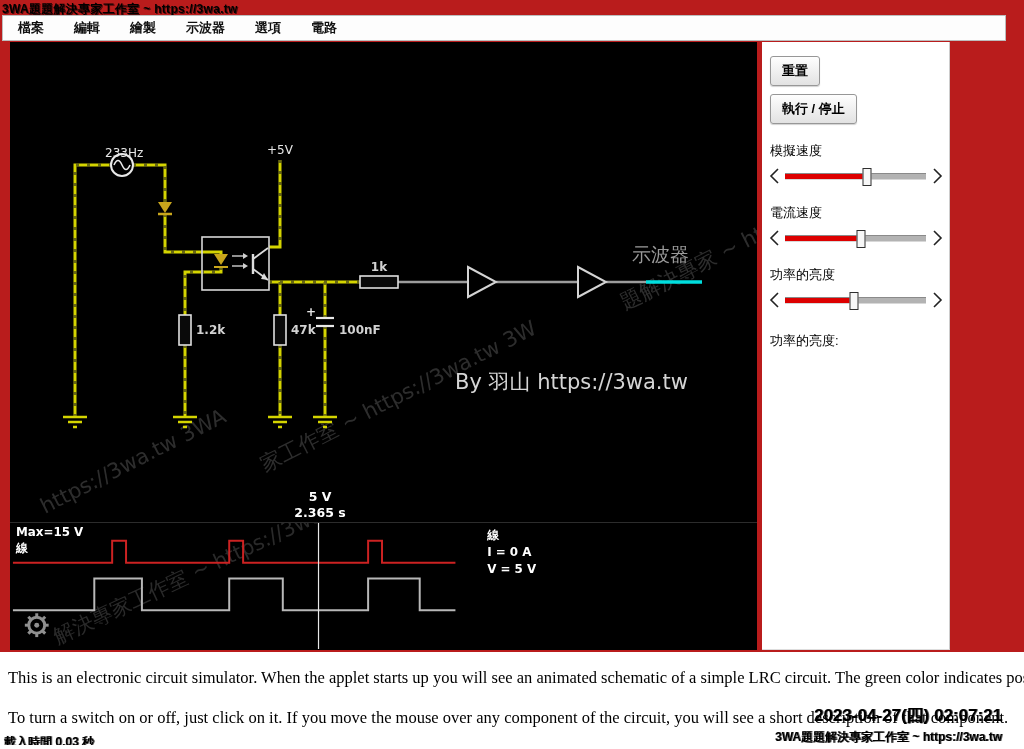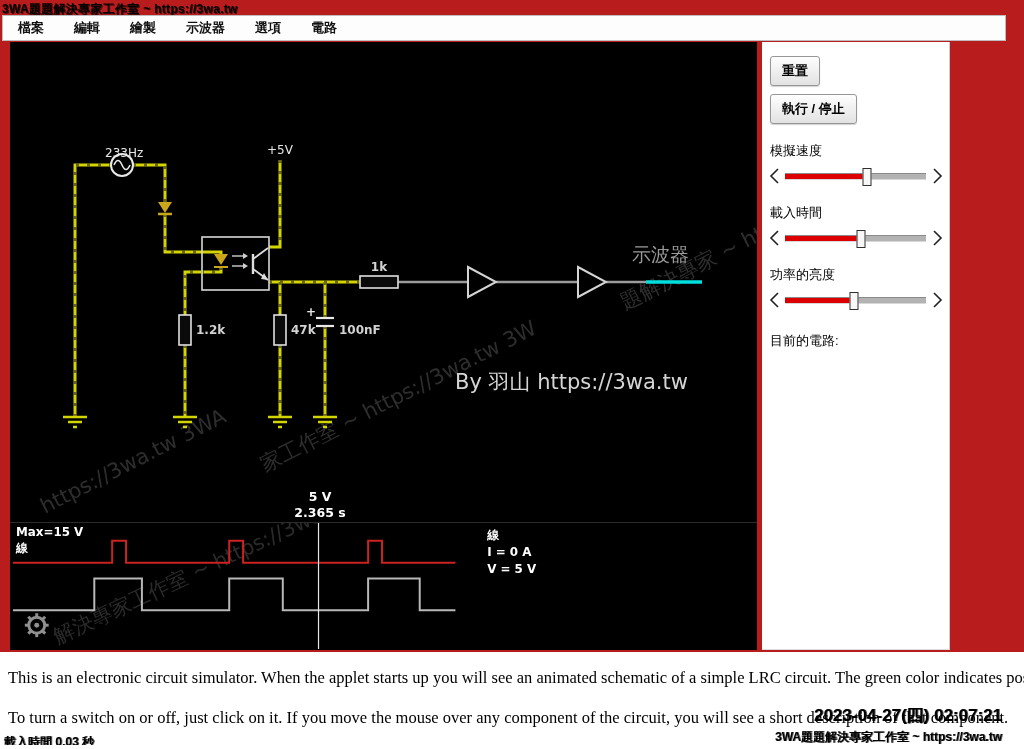--- a/index.html
+++ b/index.html
@@ -192,21 +192,21 @@
         </span>
         <span class="arrow-btn">
           <svg width="11" height="18">
               <polyline points="2,2 9,9 2,16" stroke="#222" stroke-width="1.6" fill="none"></polyline>
             </svg>
         </span>
       </div>
     </div>
 
     <div class="slider-group">
-      <div class="slider-label">載入時間</div>
+      <div class="slider-label">電流速度</div>
       <div class="slider-row">
         <span class="arrow-btn">
           <svg width="11" height="18">
               <polyline points="9,2 2,9 9,16" stroke="#222" stroke-width="1.6" fill="none"></polyline>
             </svg>
         </span>
         <span class="track">
           <span class="track-fill" style="width: 54%;"></span>
           <span class="thumb" style="left: 54%;"></span>
         </span>
@@ -231,21 +231,21 @@
           <span class="thumb" style="left: 49%;"></span>
         </span>
         <span class="arrow-btn">
           <svg width="11" height="18">
               <polyline points="2,2 9,9 2,16" stroke="#222" stroke-width="1.6" fill="none"></polyline>
             </svg>
         </span>
       </div>
     </div>
 
-    <div class="panel-label">目前的電路:</div>
+    <div class="panel-label">功率的亮度:</div>
   </aside>
 
   <div class="footer">
     <p class="desc desc-1">This is an electronic circuit simulator.  When the applet starts up you will see an animated schematic of a simple LRC circuit. The green color indicates positive voltage.</p>
     <p class="desc desc-2">To turn a switch on or off, just click on it.  If you move the mouse over any component of the circuit, you will see a short description of that component.</p>
     <div class="load-time">載入時間 0.03 秒</div>
     <div class="stamp">
       <div class="stamp-time">2023-04-27(四) 02:07:21</div>
       <div class="stamp-credit">3WA題題解決專家工作室 ~ https://3wa.tw</div>
     </div>

